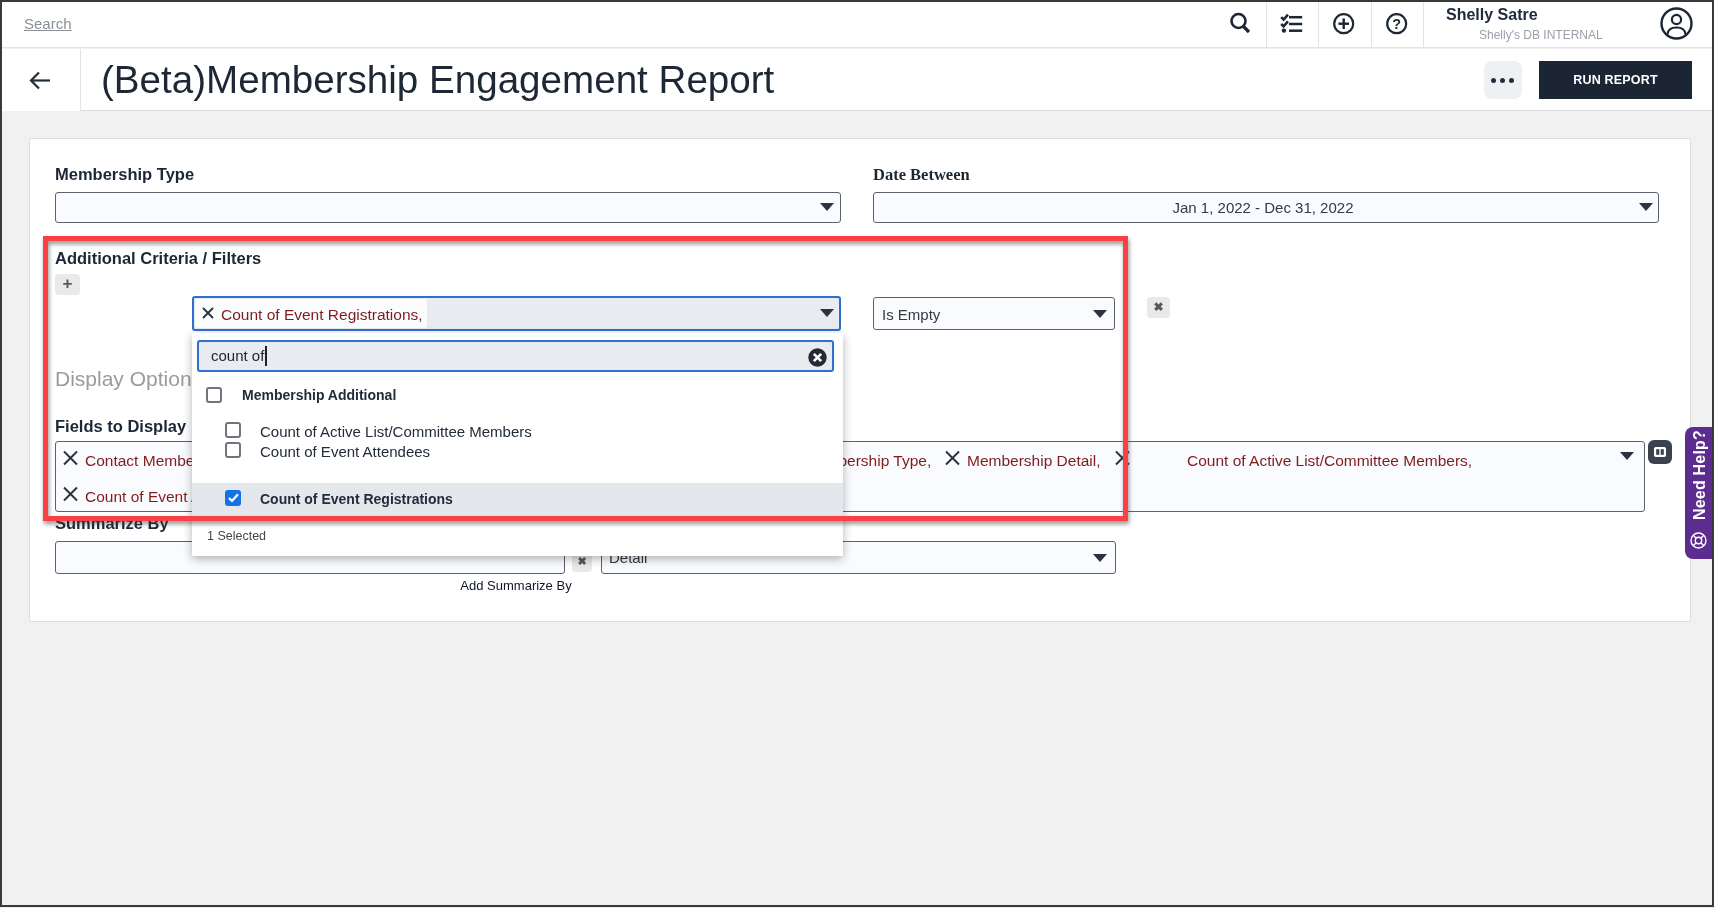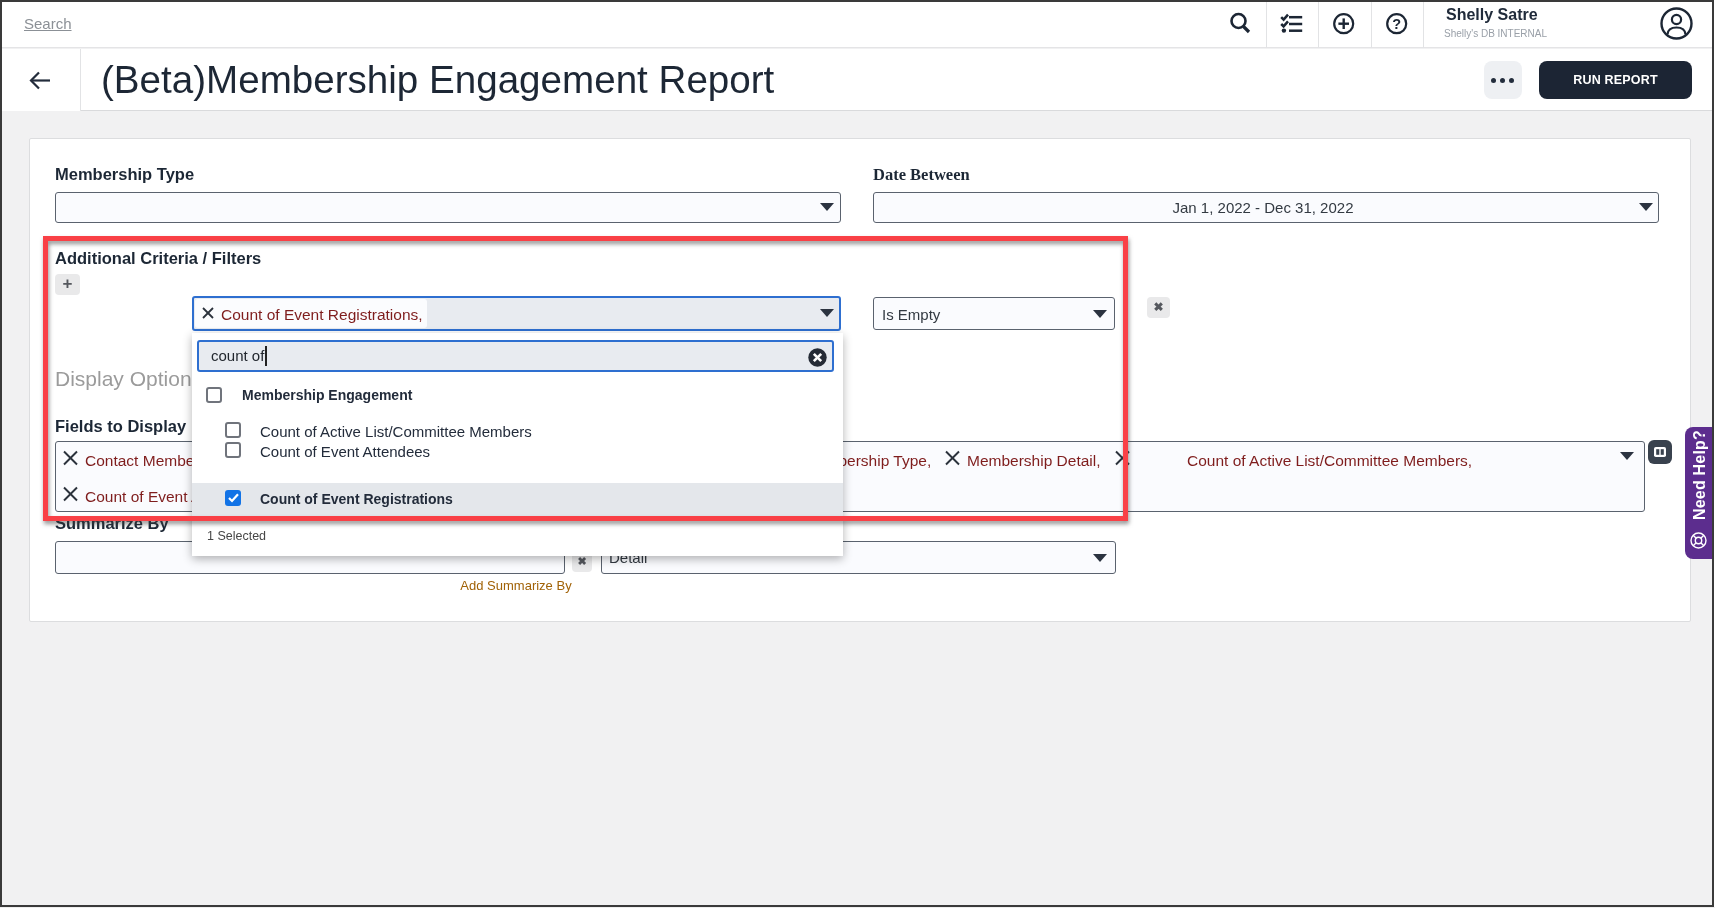--- a/index.html
+++ b/index.html
@@ -6,29 +6,29 @@
   html,body { width:1715px; height:908px; overflow:hidden; }
   body { font-family:"Liberation Sans", sans-serif; background:#f1f1f2; position:relative; }
   #page { position:absolute; left:0; top:0; width:1715px; height:908px; }
   .abs { position:absolute; }
 
   
   #topbar { position:absolute; left:0; top:0; width:1715px; height:48px; background:#fff; border-bottom:1px solid #e4e4e6; }
   #searchph { position:absolute; left:24px; top:0; height:33px; line-height:48px; font-size:15px; color:#8b9096;text-decoration:underline; }
   .vsep { position:absolute; top:0; width:1px; height:48px; background:#e2e3e5; }
   #uname { position:absolute; left:1446px; top:6px; font-size:16px; font-weight:bold; color:#202b3a; }
-  #udb { position:absolute; left:1444px; top:28px; font-size:10px; color:#9aa0a8; }
+  #udb { position:absolute; left:1479px; top:28px; font-size:12px; color:#9aa0a8; }
 
   
   #bar2 { position:absolute; left:0; top:49px; width:1715px; height:62px; background:#fff; border-bottom:1px solid #d9dadc; }
   #backcell { position:absolute; left:0; top:49px; width:81px; height:62px; border-right:1px solid #e2e3e5; background:#fff; }
   #title { position:absolute; left:101px; top:58px; font-size:38.6px; color:#1d2735; letter-spacing:0; }
   #dots3 { position:absolute; left:1484px; top:61px; width:38px; height:38px; background:#eef0f3; border-radius:8px; }
   #dots3 span { position:absolute; top:17px; width:5px; height:5px; border-radius:50%; background:#232d3c; }
-  #runreport { position:absolute; left:1539px; top:61px; width:153px; height:38px; background:#1c2534; border-radius:8px; color:#fff; font-size:12.5px; font-weight:bold; letter-spacing:0.2px; text-align:center; line-height:38px; }
+  #runreport { position:absolute; left:1539px; top:61px; width:153px; height:38px; background:#1c2534; border-radius:0; color:#fff; font-size:12.5px; font-weight:bold; letter-spacing:0.2px; text-align:center; line-height:38px; }
 
   
   #card { position:absolute; left:29px; top:138px; width:1662px; height:484px; background:#fff; border:1px solid #dcdddf; border-radius:2px; }
 
   .lbl { position:absolute; font-size:16.5px; font-weight:bold; color:#1c2735; }
   .sel { position:absolute; background:#fafbfe; border:1px solid #5a626e; border-radius:3px; }
   .caret { position:absolute; width:0; height:0; border-left:7px solid transparent; border-right:7px solid transparent; border-top:8px solid #2b3340; }
   .seltext { position:absolute; font-size:15px; color:#333a42; }
   .graybtn { position:absolute; background:#e9e9ea; border-radius:4px; text-align:center; color:#55585e; }
 
@@ -174,34 +174,34 @@
     <rect x="3.2" y="4.2" width="3.1" height="5.6" fill="#39424e"></rect>
     <rect x="7.7" y="4.2" width="3.1" height="5.6" fill="#39424e"></rect>
   </svg>
 
   <div class="lbl" style="left:55px;top:514px;">Summarize By</div>
   <div class="sel" style="left:55px;top:541px;width:510px;height:33px;"></div>
   <div class="graybtn" style="left:572px;top:550px;width:20px;height:22px;font-size:11px;font-weight:bold;line-height:22px;">✖</div>
   <div class="sel" style="left:601px;top:541px;width:515px;height:33px;"></div>
   <div class="seltext" style="left:609px;top:549px;">Detail</div>
   <div class="caret" style="left:1093px;top:554px;"></div>
-  <div class="abs" style="left:516px;top:578px;transform:translateX(-50%);font-size:13px;color:#a16207;">Add Summarize By</div>
+  <div class="abs" style="left:516px;top:578px;transform:translateX(-50%);font-size:13px;color:#0f172a;">Add Summarize By</div>
 
   <div id="panel">
     <div id="psearch"></div>
     <div class="abs" style="left:19px;top:14px;font-size:15px;color:#22272e;">count of</div>
     <div class="abs" style="left:73px;top:13px;width:1.5px;height:20px;background:#222;"></div>
     <svg class="abs" style="left:616px;top:15px;" width="19" height="19" viewBox="0 0 19 19">
       <circle cx="9.5" cy="9.5" r="9.2" fill="#252b36"></circle>
       <line x1="5.8" y1="5.8" x2="13.2" y2="13.2" stroke="#fff" stroke-width="2.6"></line>
       <line x1="13.2" y1="5.8" x2="5.8" y2="13.2" stroke="#fff" stroke-width="2.6"></line>
     </svg>
     <div class="prow" style="top:48px;">
       <div class="cb" style="left:14px;top:6px;"></div>
-      <div class="rowlbl" style="left:50px;top:6px;font-weight:bold;font-size:14px;">Membership Engagement</div>
+      <div class="rowlbl" style="left:50px;top:6px;font-weight:bold;font-size:14px;">Membership Additional</div>
     </div>
     <div class="prow" style="top:83px;">
       <div class="cb" style="left:33px;top:6px;"></div>
       <div class="rowlbl" style="left:68px;top:7px;">Count of Active List/Committee Members</div>
     </div>
     <div class="prow" style="top:103px;text-decoration:underline;">
       <div class="cb" style="left:33px;top:6px;"></div>
       <div class="rowlbl" style="left:68px;top:7px;">Count of Event Attendees</div>
     </div>
     <div class="prow" style="top:150px;height:35px;background:#e4e7eb;">

